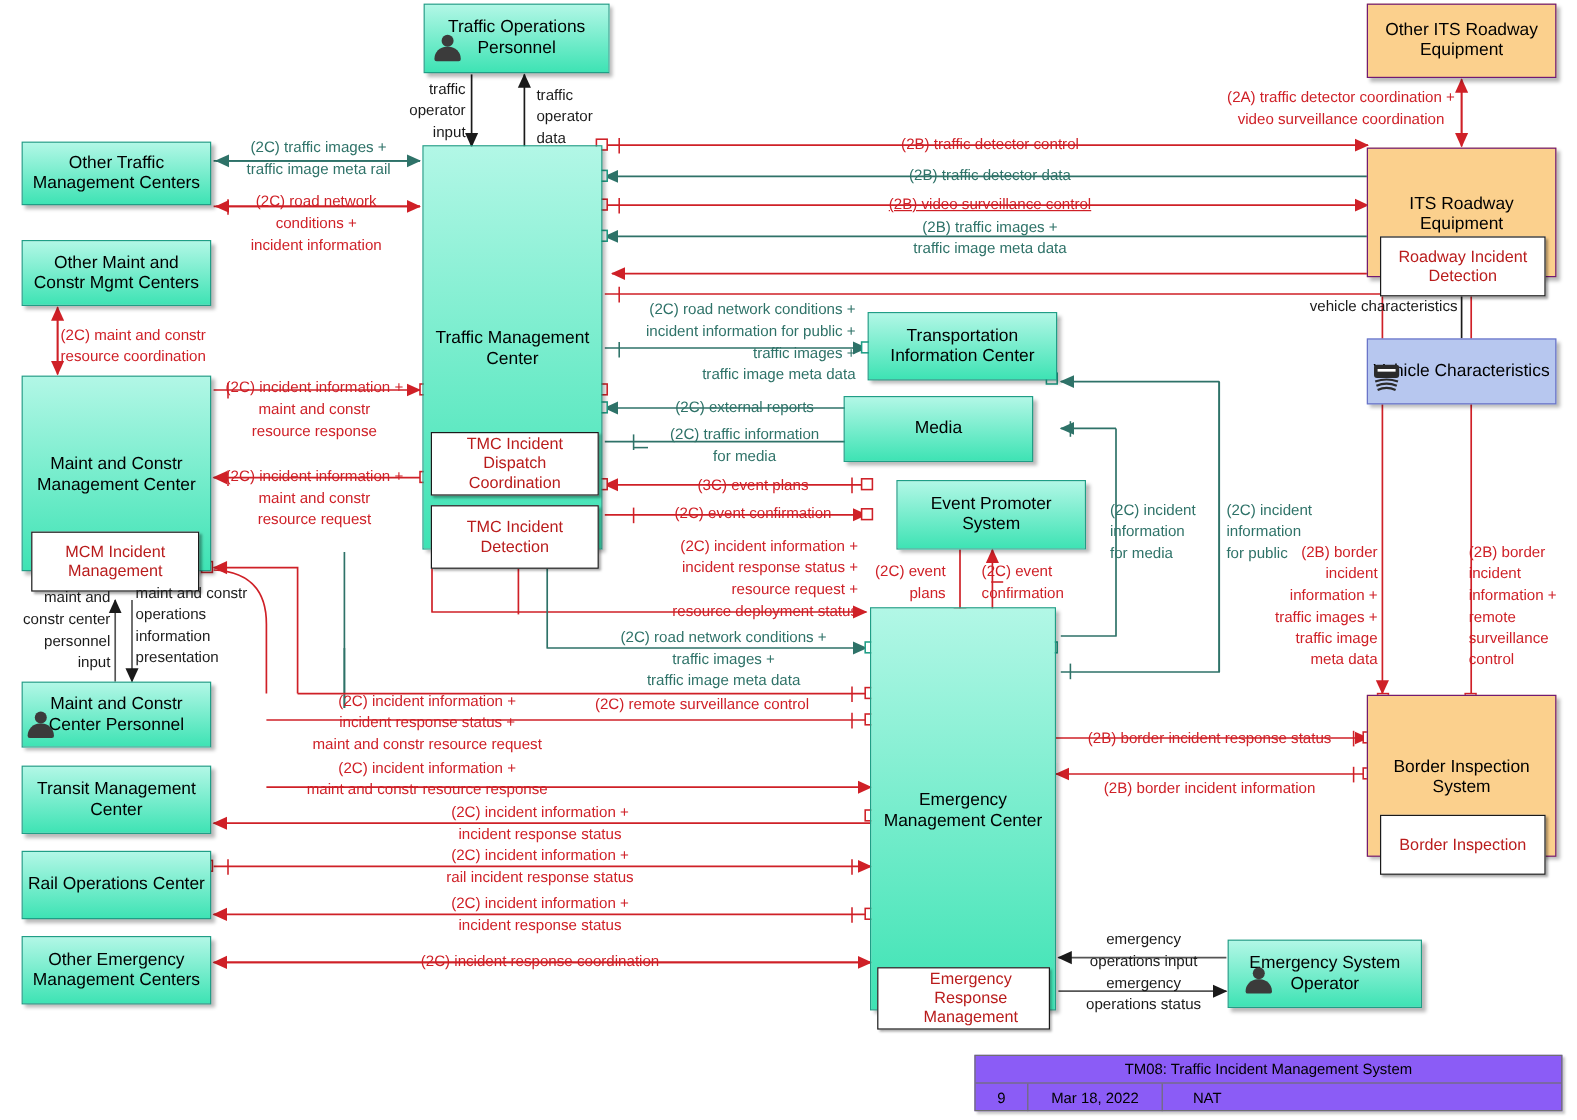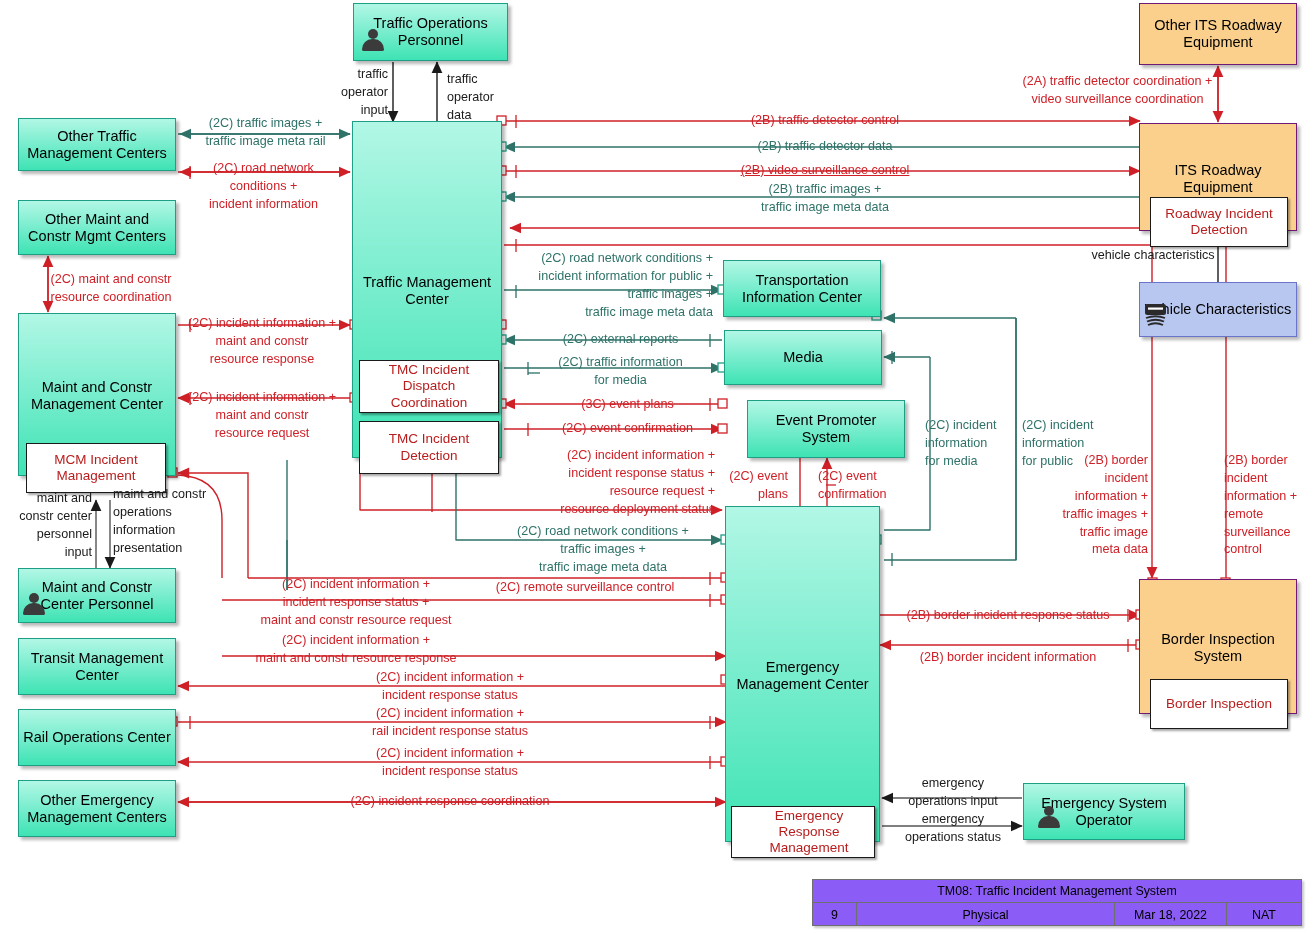--- a/index.html
+++ b/index.html
@@ -339,21 +339,21 @@
   <div class="subbox" style="left:359px; top:398px; width:140px; height:53px;">
     <span>TMC Incident
 Detection</span>
   </div>
 
   <div class="box" style="left:723px; top:260px; width:158px; height:57px;">
     <span class="label">Transportation
 Information Center</span>
   </div>
 
-  <div class="box" style="left:724px; top:330px; width:158px; height:55px;">
+  <div class="box" style="left:703px; top:330px; width:158px; height:55px;">
     <span class="label">Media</span>
   </div>
 
   <div class="box" style="left:723px; top:400px; width:158px; height:58px;margin-left:24px;">
     <span class="label">Event Promoter
 System</span>
   </div>
 
   <div class="box tall" style="left:725px; top:506px; width:155px; height:336px;">
     <span class="label">Emergency
@@ -519,19 +519,18 @@
 operations input</div>
   <div class="flab black c" style="left:888px; top:811px; width:130px;">emergency
 operations status</div>
 
   <div id="titleblock">
     <div class="tb-row tb-top">
       <span>TM08: Traffic Incident Management System</span>
     </div>
     <div class="tb-row tb-bot">
       <div class="tb-num">9</div>
-      <div class="tb-view">Physical</div>
       <div class="tb-date">Mar 18, 2022</div>
       <div class="tb-org">NAT</div>
     </div>
   </div>
 
 </div>
 
 </body></html>

